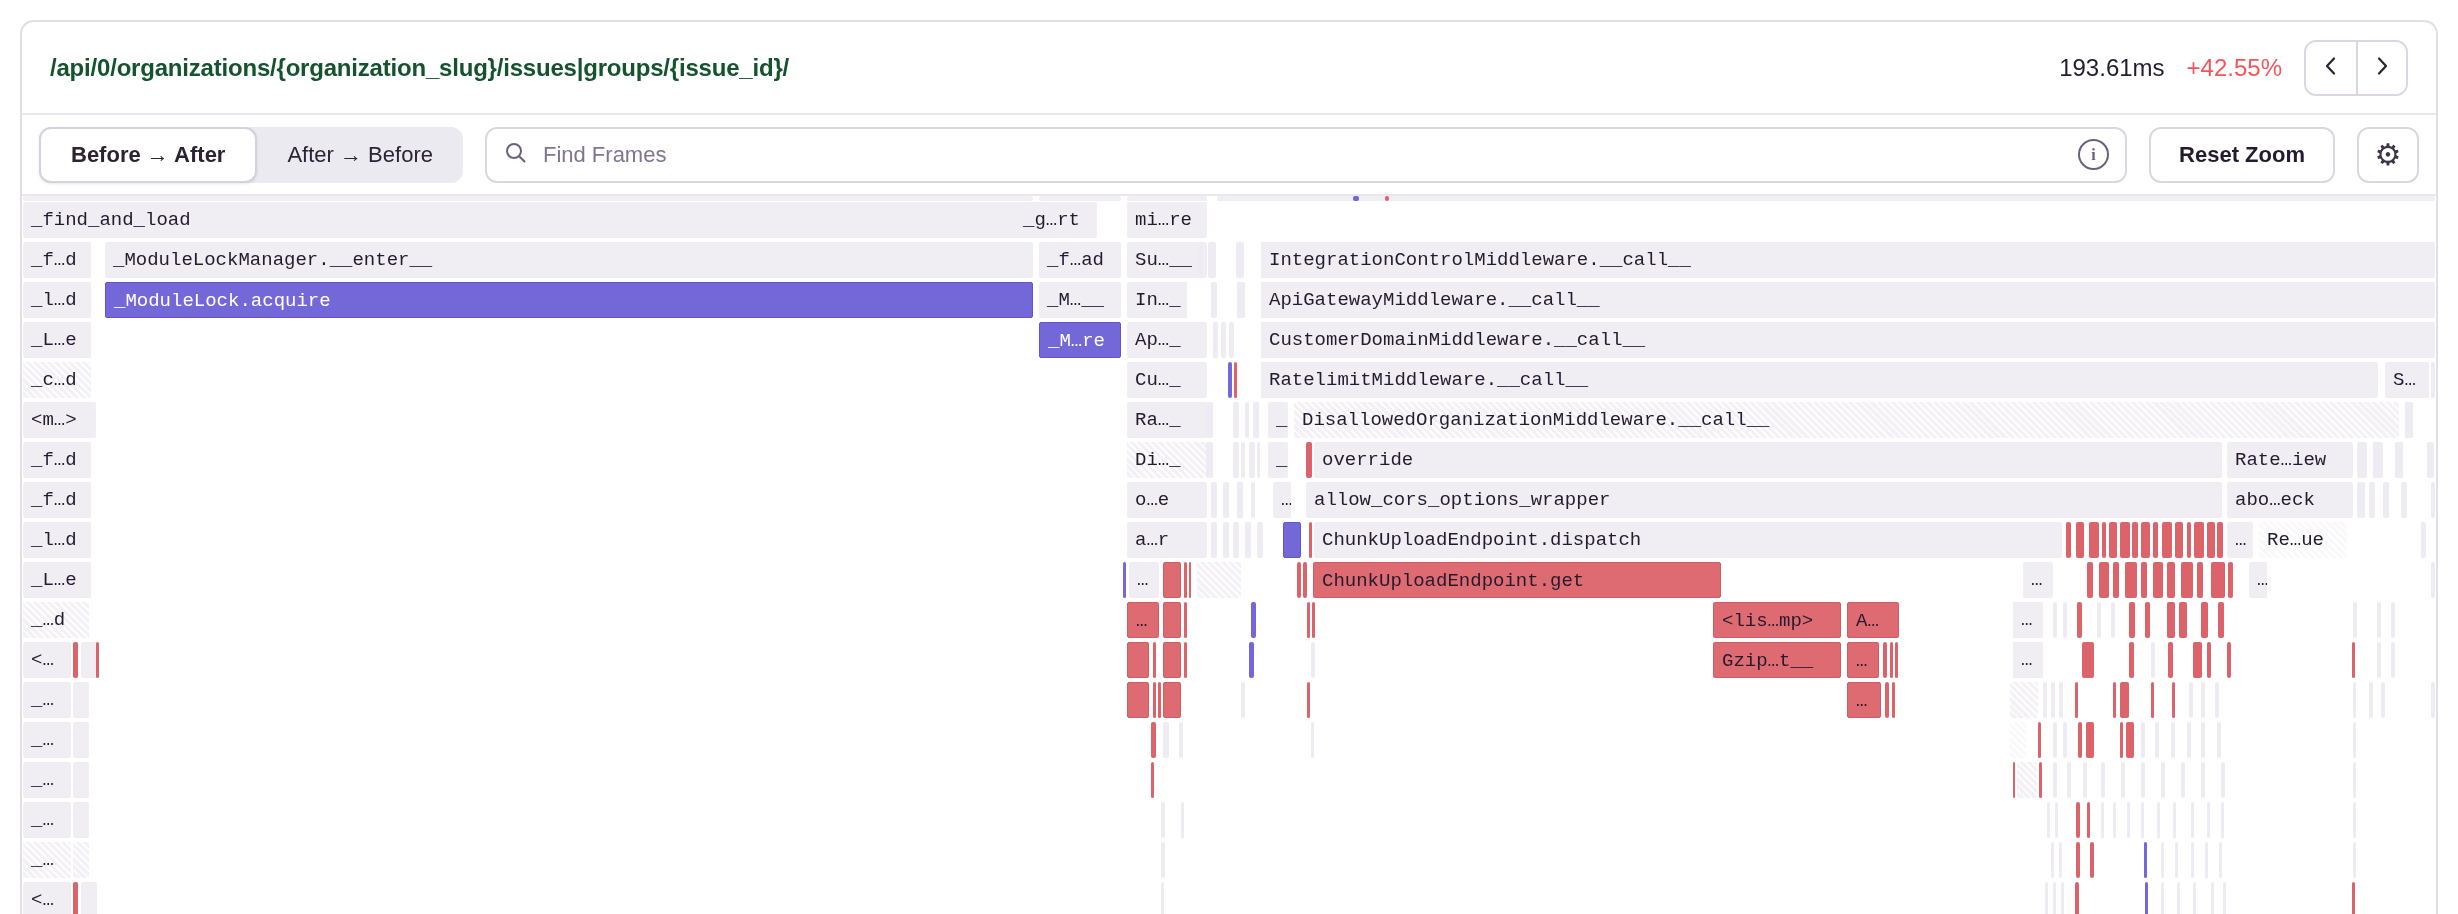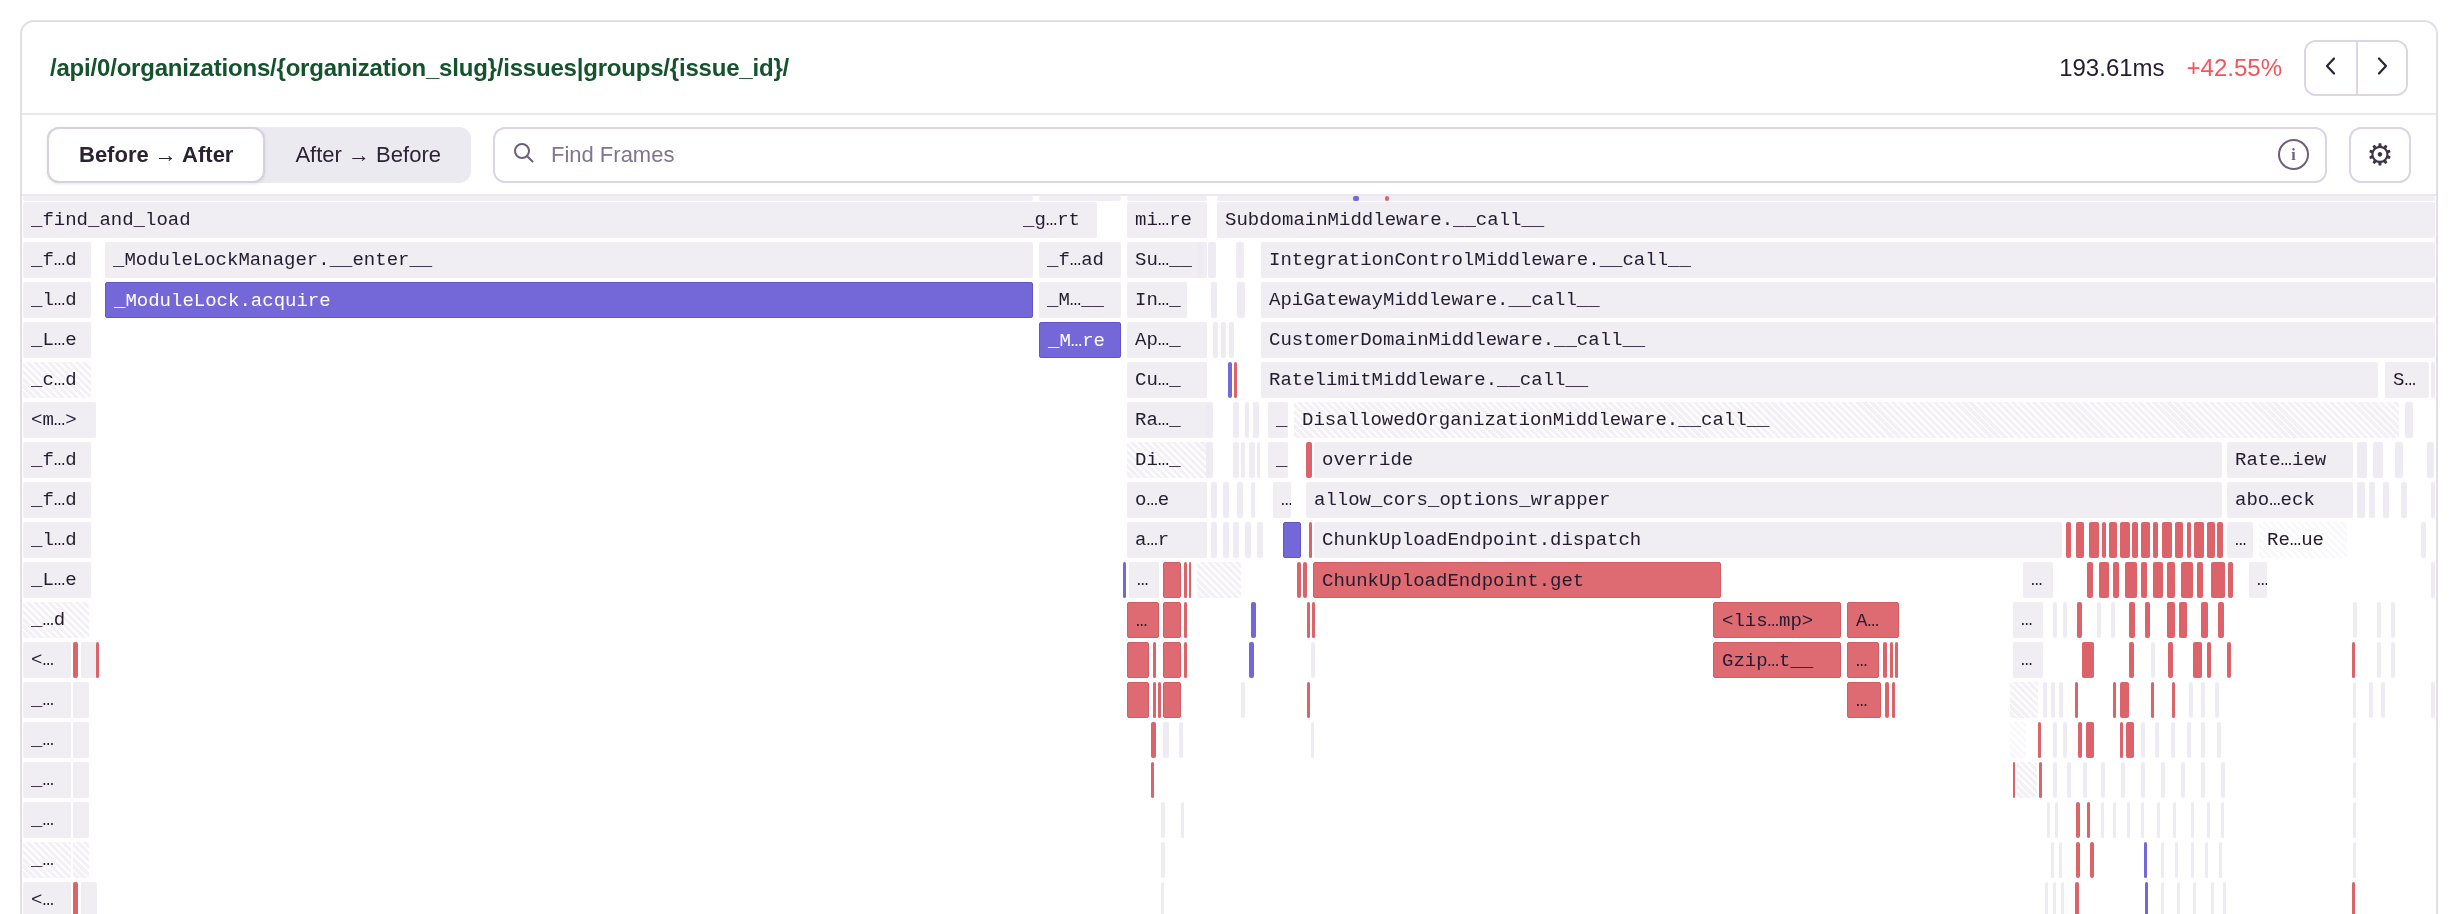--- a/index.html
+++ b/index.html
@@ -17,21 +17,21 @@
   .txn{flex:1;font-size:24px;font-weight:700;letter-spacing:-0.2px;color:#14532d;
        white-space:nowrap;overflow:hidden;}
   .hright{display:flex;align-items:center;gap:22px;justify-content:flex-end;}
   .dur{font-size:24px;color:#241b2f;}
   .delta{font-size:24px;font-weight:500;}
   .navgroup{display:flex;border:2px solid #dbd6e2;border-radius:12px;overflow:hidden;background:#fff;}
   .navbtn{width:50px;height:52px;display:flex;align-items:center;justify-content:center;
           background:#fff;border:none;padding:0;cursor:pointer;}
   .navbtn + .navbtn{border-left:2px solid #dbd6e2;}
   
-  .toolbar{height:81px;display:flex;align-items:center;padding:0 25px;box-sizing:border-box;
+  .toolbar{height:81px;display:flex;align-items:center;padding:0 17px;box-sizing:border-box;
            gap:22px;border-bottom:2px solid #eae7ee;}
   .seg{display:flex;background:#eceaf1;border-radius:12px;align-items:stretch;}
   .segbtn{height:56px;padding:0 30px;display:flex;align-items:center;font-size:22px;
           color:#2b2233;border:none;background:transparent;font-family:inherit;cursor:pointer;
           box-sizing:border-box;border-radius:12px;}
   .segbtn.active{background:#fff;border:2px solid #d6d1dd;font-weight:700;
                  box-shadow:0 1px 3px rgba(43,34,51,.10);}
   .search{flex:1;height:56px;border:2px solid #dbd6e2;border-radius:12px;background:#fff;
           display:flex;align-items:center;padding:0 16px;gap:12px;box-sizing:border-box;}
   .search input{flex:1;border:none;outline:none;font-size:22px;color:#2b2233;
@@ -98,36 +98,36 @@
     <div class="search">
       <span>
         <svg width="26" height="26" viewBox="0 0 26 26">
             <circle cx="11" cy="11" r="7" fill="none" stroke="#6b6079" stroke-width="2"></circle>
             <line x1="16.2" y1="16.2" x2="21.5" y2="21.5" stroke="#6b6079" stroke-width="2" stroke-linecap="round"></line>
           </svg>
       </span>
       <input type="text" placeholder="Find Frames" style="">
       <span class="infoicon">i</span>
     </div>
+    <button class="resetbtn">Reset Zoom</button>
     <button class="gearbtn">
       <span>⚙</span>
     </button>
   </div>
 
   <div class="flame" id="flame">
       <div class="f g" style="left: 1px; top: 0px; width: 1010px; height: 5px;"></div>
       <div class="f g" style="left: 1017px; top: 0px; width: 82px; height: 5px;"></div>
       <div class="f g" style="left: 1105px; top: 0px; width: 80px; height: 5px;"></div>
       <div class="f g" style="left: 1195px; top: 0px; width: 1218px; height: 5px;"></div>
       <div class="f ps" style="left: 1331px; top: 0px; width: 6px; height: 5px;"></div>
       <div class="f rs" style="left: 1363px; top: 0px; width: 4px; height: 5px;"></div>
       <div class="f g" style="left: 1px; top: 6px; width: 1010px; height: 36px;">_find_and_load</div>
       <div class="f g" style="left: 993px; top: 6px; width: 82px; height: 36px;">_g…rt</div>
       <div class="f g" style="left: 1105px; top: 6px; width: 80px; height: 36px;">mi…re</div>
-      <div class="f g" style="left: 1195px; top: 6px; width: 1218px; height: 36px;">SubdomainMiddleware.__call__</div>
       <div class="f g" style="left: 1px; top: 46px; width: 68px; height: 36px;">_f…d</div>
       <div class="f g" style="left: 83px; top: 46px; width: 928px; height: 36px;">_ModuleLockManager.__enter__</div>
       <div class="f g" style="left: 1017px; top: 46px; width: 82px; height: 36px;">_f…ad</div>
       <div class="f g" style="left: 1105px; top: 46px; width: 80px; height: 36px;">Su…__</div>
       <div class="f gs" style="left: 1175px; top: 46px; width: 6px; height: 36px;"></div>
       <div class="f gs" style="left: 1186px; top: 46px; width: 8px; height: 36px;"></div>
       <div class="f gs" style="left: 1214px; top: 46px; width: 8px; height: 36px;"></div>
       <div class="f g" style="left: 1239px; top: 46px; width: 1174px; height: 36px;">IntegrationControlMiddleware.__call__</div>
       <div class="f g" style="left: 1px; top: 86px; width: 68px; height: 36px;">_l…d</div>
       <div class="f p" style="left: 83px; top: 86px; width: 928px; height: 36px;">_ModuleLock.acquire</div>

